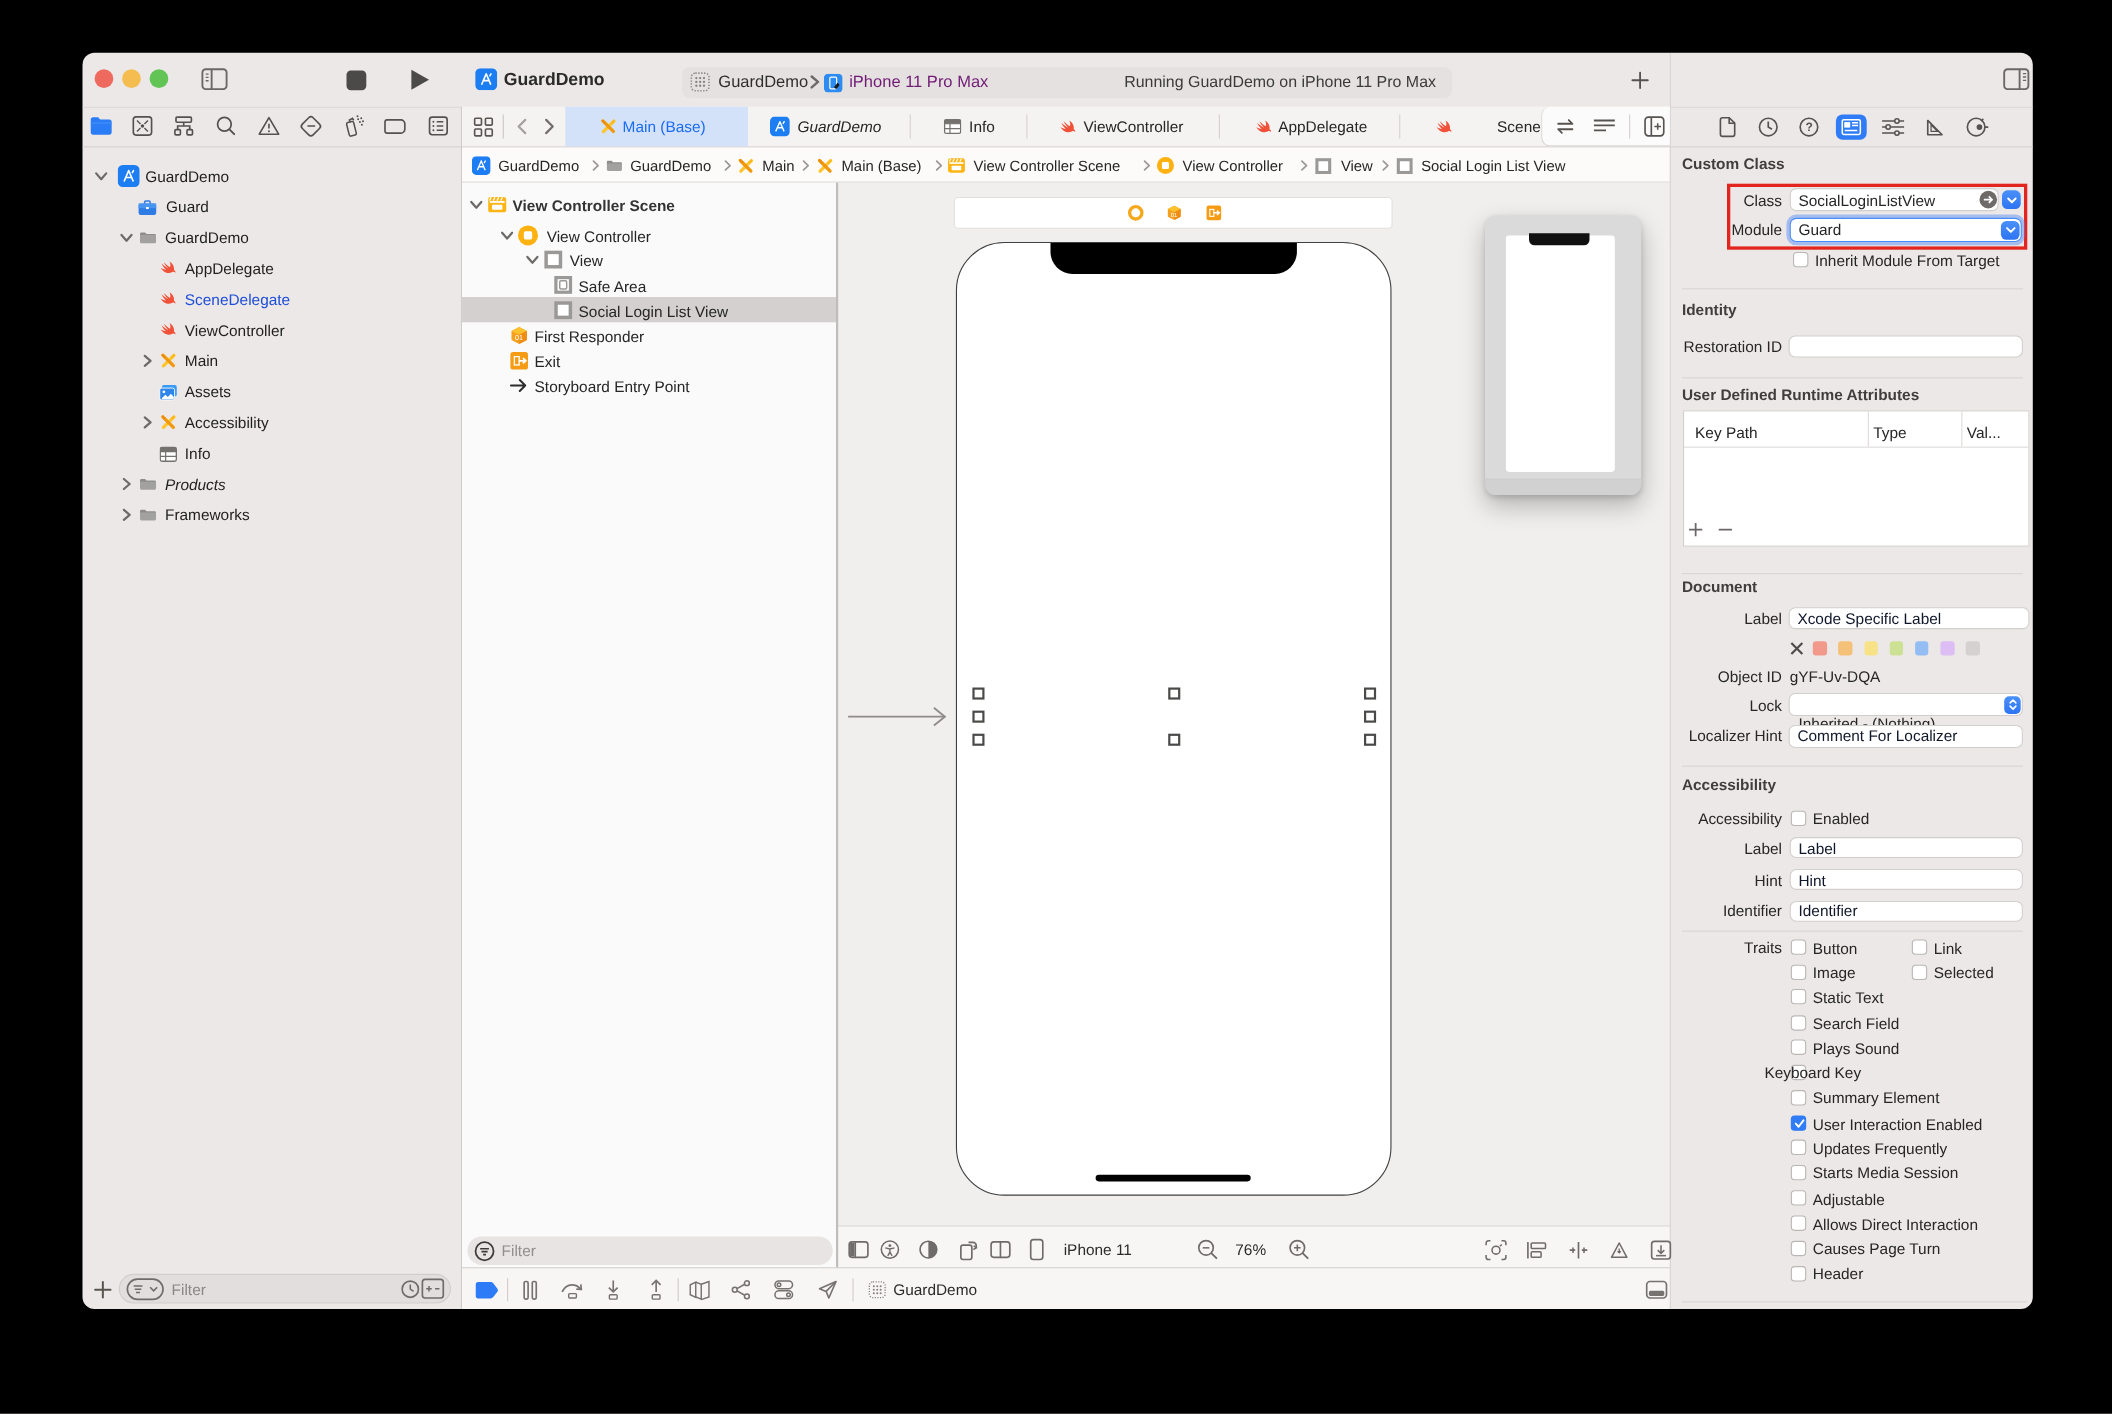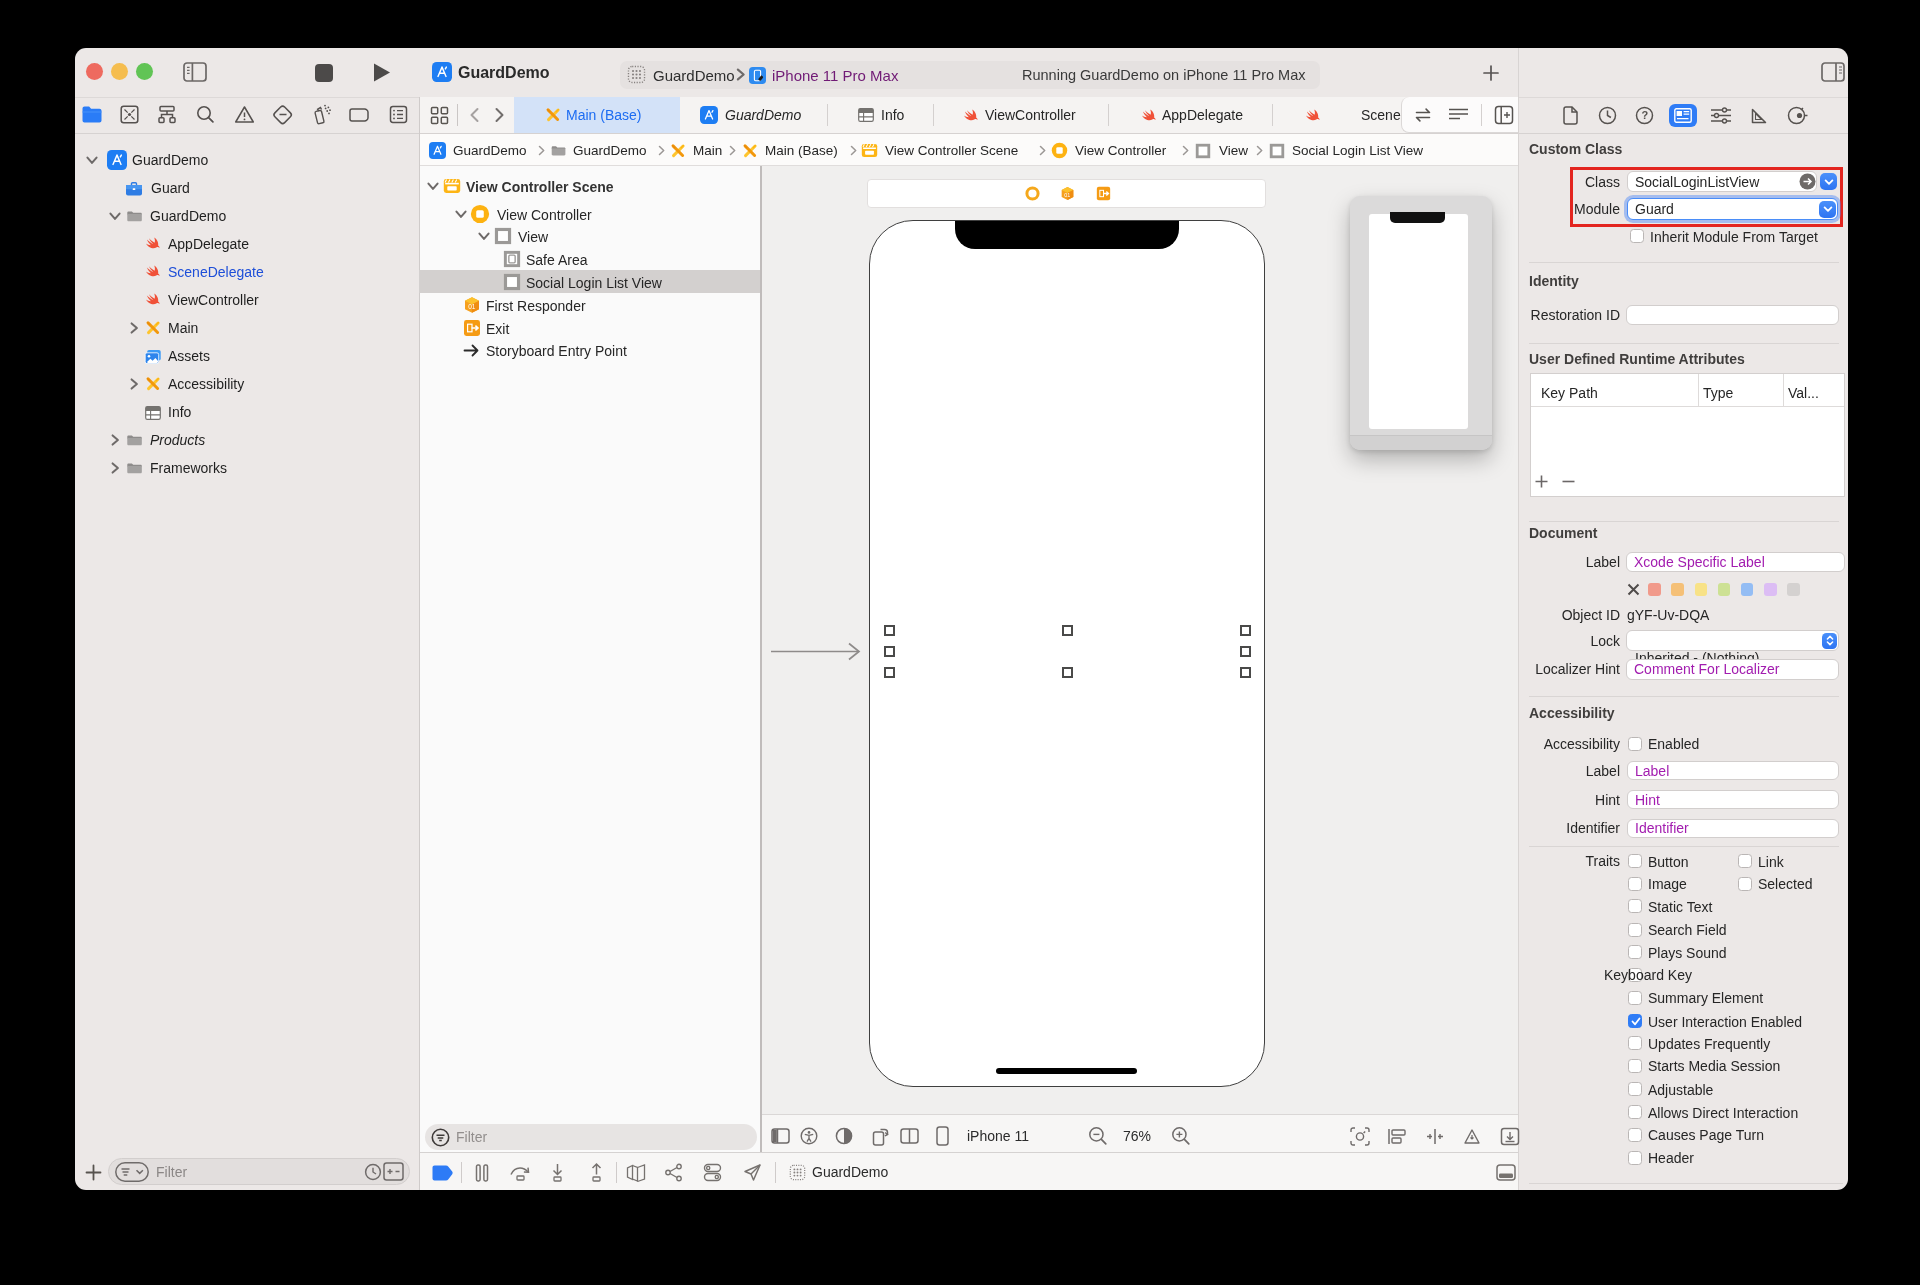--- a/index.html
+++ b/index.html
@@ -1,18 +1,18 @@
 <!DOCTYPE html>
 <html><head><meta charset="utf-8"><style>
 *{margin:0;padding:0;box-sizing:border-box;}
 html,body{width:1920px;height:1285px;background:#000;font-family:"Liberation Sans",sans-serif;overflow:hidden;}
 #win{position:absolute;left:75px;top:48px;width:1773px;height:1142px;background:#ece8e7;border-radius:11px;overflow:hidden;}
 .a{position:absolute;}
 .t{position:absolute;white-space:nowrap;color:#262626;font-size:14px;line-height:1;transform:translateY(-50%);}
-.g{color:#a21caf;}
+.g{color:#0f172a;}
 .hdr{font-weight:bold;color:#403e3d;}
 .lbl{text-align:right;width:160px;}
 .fld{position:absolute;background:#fff;border:1px solid #d2cecd;border-radius:6px;}
 .cb{position:absolute;width:14px;height:14px;background:#fff;border:1px solid #bab6b5;border-radius:3.5px;}
 .sv{position:absolute;width:1px;background:#d3cfce;}
 .sh{position:absolute;height:1px;background:#d9d5d4;}
 svg{position:absolute;overflow:visible;}
 </style></head>
 <body>
 <svg width="0" height="0" style="position:absolute">

